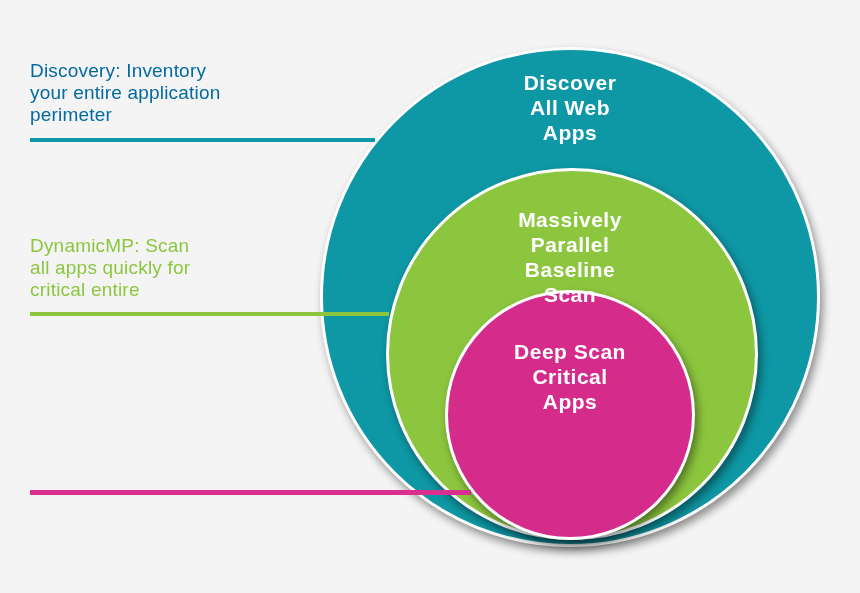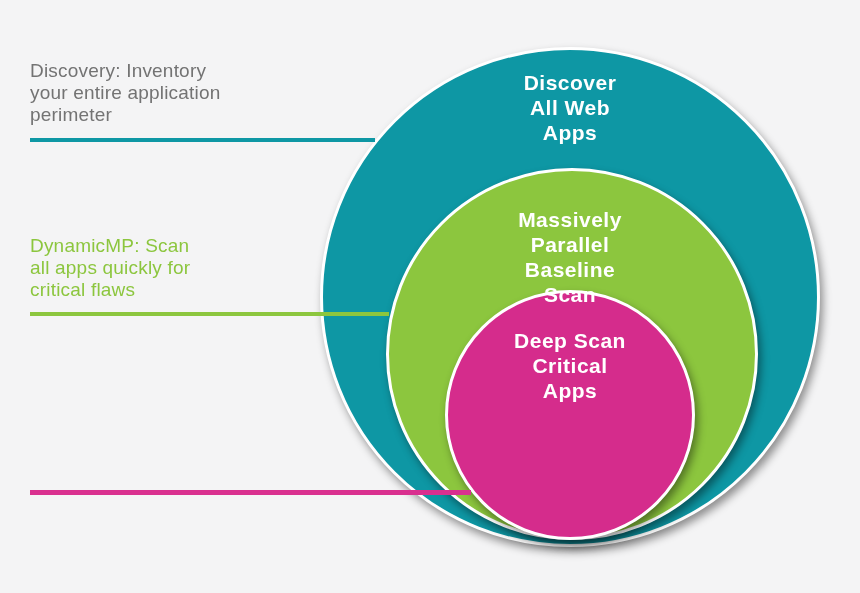--- a/index.html
+++ b/index.html
@@ -20,21 +20,21 @@
   .circle-middle { left: 386px; top: 168px; width: 372px; height: 372px; z-index: 2; }
   .circle-inner  { left: 445px; top: 290px; width: 250px; height: 250px; z-index: 3; }
   .circle-label {
     position: absolute; z-index: 5;
     text-align: center; white-space: pre-line;
     font-weight: bold; font-size: 21px; line-height: 25px;
     letter-spacing: 0.5px; color: #ffffff;
   }
   .circle-label-outer  { left: 470px; top: 70px;  width: 200px; }
   .circle-label-middle { left: 468px; top: 207px; width: 204px; }
-  .circle-label-inner  { left: 460px; top: 328px; width: 220px; }
+  .circle-label-inner  { left: 460px; top: 339px; width: 220px; }
   .annotation-text {
     position: absolute; left: 30px; z-index: 10;
     width: 300px; white-space: pre-line;
     font-size: 19px; line-height: 22px; letter-spacing: 0.2px;
   }
   .annotation-text-1 { top: 60px; }
   .annotation-text-2 { top: 235px; }
   .annotation-text-3 { top: 413px; }
   .annotation-rule {
     position: absolute; left: 30px; z-index: 10; height: 4px;
@@ -60,25 +60,25 @@
 
   <div class="circle-label circle-label-middle" style="color: rgb(255, 255, 255);">Massively
 Parallel
 Baseline
 Scan</div>
 
   <div class="circle-label circle-label-inner" style="color: rgb(255, 255, 255);">Deep Scan
 Critical
 Apps</div>
 
-  <div class="annotation-text annotation-text-1" style="color: #737373;">Discovery: Inventory
+  <div class="annotation-text annotation-text-1" style="color: #0369a1;">Discovery: Inventory
 your entire application
 perimeter</div>
   <div class="annotation-rule annotation-rule-1" style="background: rgb(14, 151, 164);"></div>
 
   <div class="annotation-text annotation-text-2" style="color: rgb(140, 198, 62);">DynamicMP: Scan
 all apps quickly for
-critical flaws</div>
+critical entire</div>
   <div class="annotation-rule annotation-rule-2" style="background: rgb(140, 198, 62);"></div>
 
   <div class="annotation-rule annotation-rule-3" style="background: rgb(217, 48, 143);"></div>
 
 </div>
 
 </body></html>

